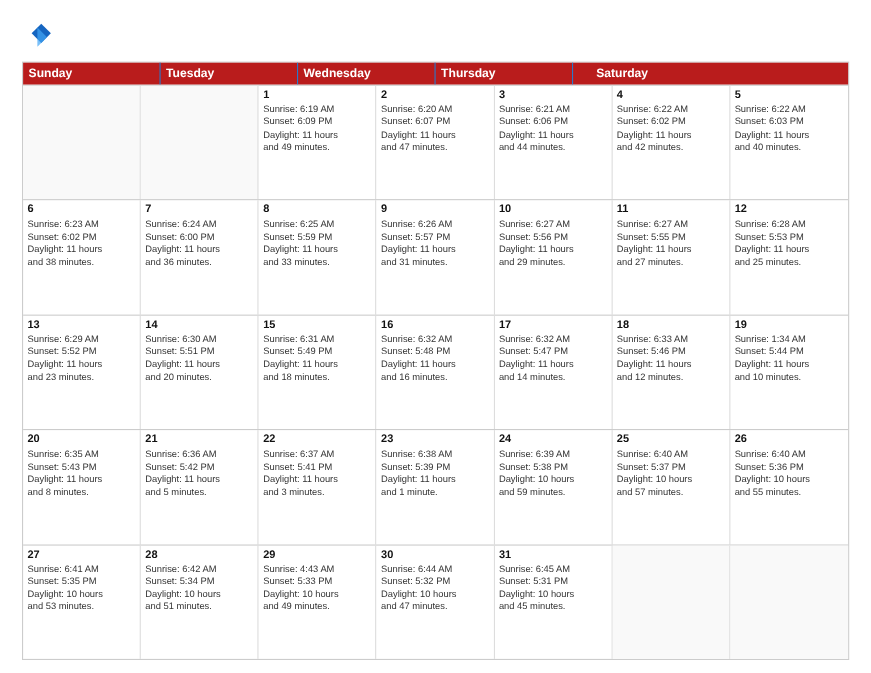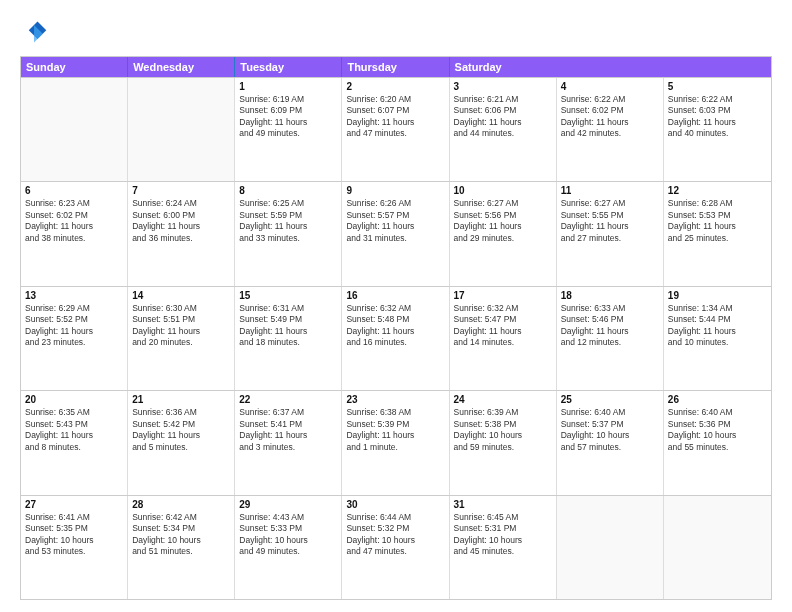--- a/index.html
+++ b/index.html
@@ -52,32 +52,32 @@
       color: #444;
     }
     .calendar {
       flex: 1;
       display: flex;
       flex-direction: column;
       border: 1px solid #ccc;
     }
     .cal-header-row {
       display: grid;
-      grid-template-columns: repeat(7, 1fr);
-      background: #8b5cf6;
+      grid-template-columns: repeat(6, 1fr);
+      background: #b91c1c;
     }
     .cal-header-cell {
       color: #fff;
       font-size: 11px;
       font-weight: bold;
       padding: 4px 5px;
       text-align: left;
       border-right: 1px solid #2979c9;
     }
-    .cal-header-cell:last-child { border-right: none; }
+    .cal-header-cell:last-child { border-right: none; margin-left: 16px; }
     .cal-body {
       flex: 1;
       display: flex;
       flex-direction: column;
     }
     .cal-row {
       display: grid;
       grid-template-columns: repeat(7, 1fr);
       flex: 1;
       border-top: 1px solid #ccc;
@@ -121,22 +121,22 @@
     </div>
     <div class="title-block">
       <div class="month-title"></div>
       <div class="location-title"></div>
     </div>
   </div>
 
   <div class="calendar">
     <div class="cal-header-row">
     <div class="cal-header-cell">Sunday</div>
+        <div class="cal-header-cell">Tuesday</div>
         <div class="cal-header-cell">Wednesday</div>
-        <div class="cal-header-cell">Tuesday</div>
         <div class="cal-header-cell">Thursday</div>
         <div class="cal-header-cell">Saturday</div>
       </div>
     <div class="cal-body">
     <div class="cal-row">
           <div class="cal-cell empty"></div>
           <div class="cal-cell empty"></div>
           <div class="cal-cell">
             <div class="day-num">1</div>
             <div class="cell-line">Sunrise: 6:19 AM</div>

